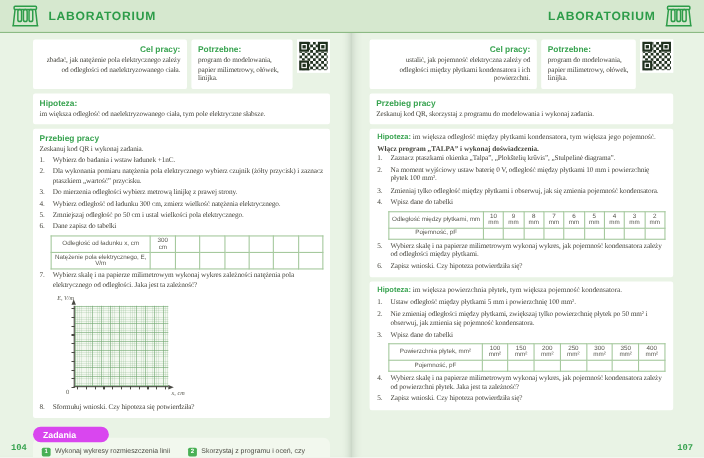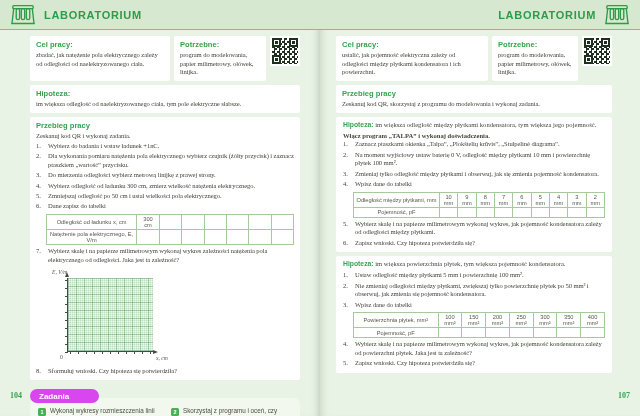--- a/index.html
+++ b/index.html
@@ -20,21 +20,21 @@
   .rackicon svg { display:block; }
 
   .content { padding:6px 20px 0 30px; }
   .page.right .content { padding:6px 28px 0 16px; }
 
   .row { display:flex; gap:4px; align-items:stretch; }
   .box { background:#fff; border-radius:2px; padding:4px 6px; }
   .box h3 { font-family:"Liberation Sans", sans-serif; font-weight:bold; font-size:7.6px;
             color:#38a350; margin-bottom:2px; }
   .box p, .step, .intro { font-size:6.6px; line-height:1.32; letter-spacing:-.1px; }
-  .goalbox { width:140px; }
+  .goalbox { width:140px;text-align:right; }
   .page.right .goalbox { width:152px; }
   .needbox { flex:1; }
 
   .qr { width:30px; height:30px; flex:0 0 30px; position:relative; border:2px solid #fff;
         background:#fff repeating-conic-gradient(#20301f 0% 25%, #ffffff 0% 50%); background-size:5px 5px; }
   .qr i { position:absolute; width:9px; height:9px; border:2px solid #20301f; background:#fff; }
   .qr i::after { content:""; position:absolute; inset:1px; background:#20301f; }
   .qr .tl { top:0; left:0; } .qr .tr { top:0; right:0; } .qr .bl { bottom:0; left:0; }
 
   .hypobox, .procbox, .expbox { margin-top:4px; }
@@ -86,21 +86,21 @@
           font-weight:bold; font-size:5.5px; line-height:8px; text-align:center; margin-top:.5px; }
 
   
   .expbox { background:#fff; border-radius:2px; padding:4px 7px 5px; }
   .exptitle { text-align:center; font-family:"Liberation Sans", sans-serif; font-weight:bold;
               font-size:7.6px; color:#38a350; line-height:1.35; margin:1px 0 3px; }
   .hypline { font-size:6.6px; line-height:1.32; margin-bottom:2px; }
   .hlabel { color:#38a350; font-family:"Liberation Sans", sans-serif; font-weight:bold; font-size:6.8px; }
   .subtt { font-weight:bold; font-size:6.6px; margin:1px 0; }
 
-  .pagenum { position:absolute; bottom:16px; font-family:Liberation Serif, serif;
+  .pagenum { position:absolute; bottom:4px; font-family:Liberation Mono, monospace;
              font-weight:bold; font-size:8px; color:#38a350; }
   .pagenum.l { left:10px; } .pagenum.r { right:10px; }
 </style>
 </head>
 <body>
 
 <div class="spread">
 
   <div class="page left">
     <div class="band">

